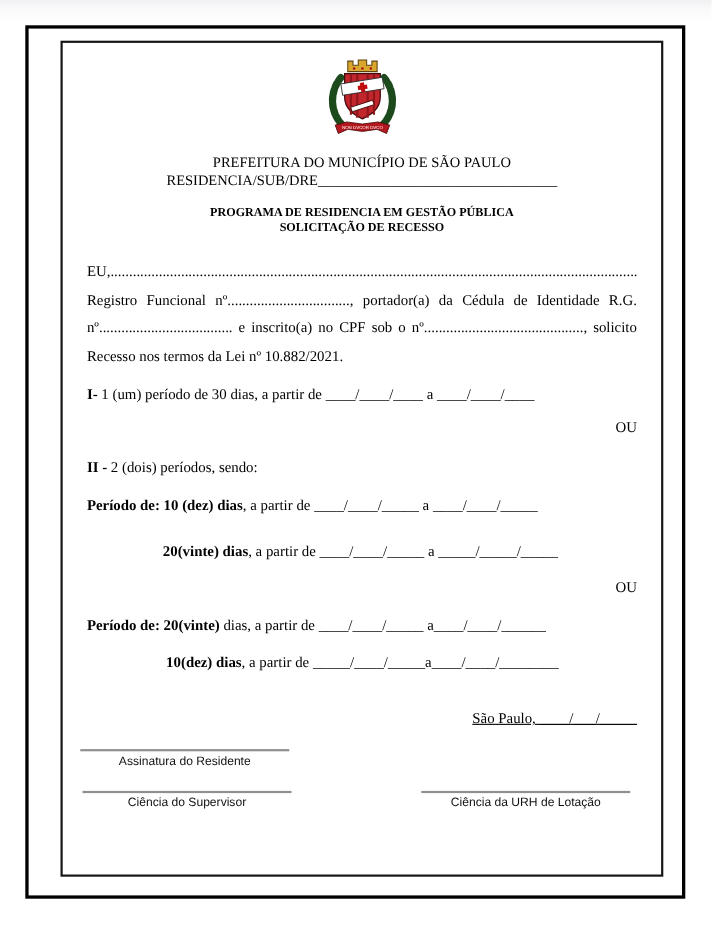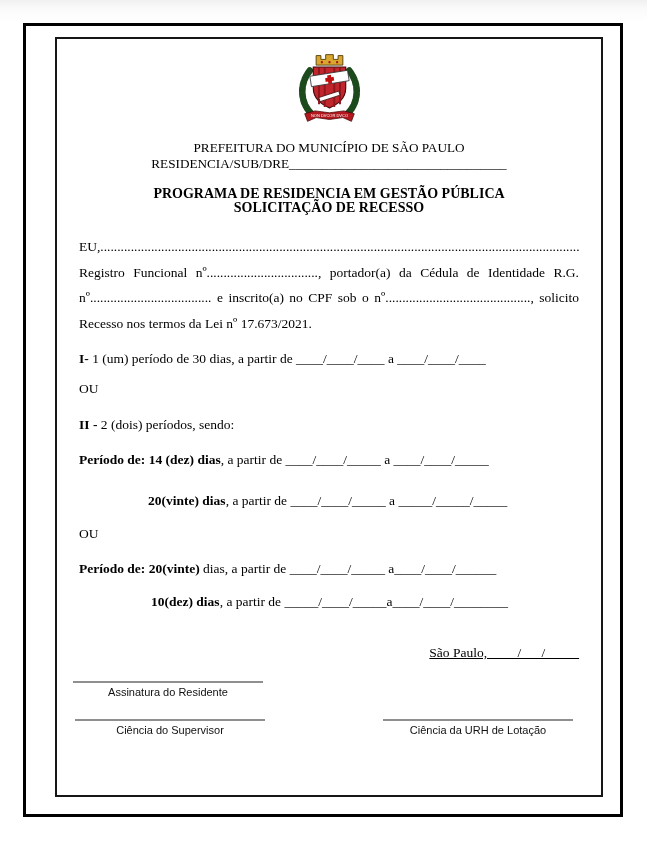--- a/index.html
+++ b/index.html
@@ -18,32 +18,32 @@
     position:absolute; left:29px; top:11px; right:17px; bottom:17px;
     border:2px solid #161616;
   }
   .content { position:absolute; inset:0; padding:0 22px; }
 
   .crest-wrap { margin-top:8px; text-align:center; height:82px; }
 
   .org-block { margin-top:11px; text-align:center; font-size:13.2px; line-height:15.5px; }
   .dept-line { white-space:nowrap; }
 
-  .title-block { margin-top:16px; text-align:center; font-weight:bold; font-size:14px; line-height:13.5px; }
+  .title-block { margin-top:16px; text-align:center; font-weight:bold; font-size:11px; line-height:13.5px; }
 
   .intro { margin-top:20px; font-size:13.5px; line-height:25.5px; }
   .iline.nowrap { white-space:nowrap; overflow:hidden; }
   .iline.just { text-align:justify; text-align-last:justify; white-space:normal; overflow:hidden; height:25.5px; }
 
   .sec-head { margin-top:16px; font-size:14.5px; font-weight:bold; line-height:18px; }
 
   .opt { font-size:13.5px; line-height:17px; white-space:nowrap; overflow:hidden; }
   .opt b { font-weight:bold; }
   .opt.o1 { margin-top:14px;font-family:Liberation Serif, serif; }
-  .ou { text-align:left; font-size:13.5px; line-height:17px; }
+  .ou { text-align:right; font-size:13.5px; line-height:17px; }
   .ou.ou1 { margin-top:13px; }
   .opt.o2 { margin-top:19px; }
   .opt.p10 { margin-top:18px; }
   .opt.p20 { margin-top:24px; padding-left:69px; }
   .ou.ou2 { margin-top:16px; }
   .opt.p20b { margin-top:18px; }
   .opt.p10b { margin-top:16px; padding-left:72px; }
 
   .date-line { margin-top:34px; text-align:right; padding-left:72px; font-size:13.5px; line-height:17px;text-decoration:underline; }
 
@@ -102,31 +102,31 @@
 
         <div class="title-block">
           <div>PROGRAMA DE RESIDENCIA EM GESTÃO PÚBLICA</div>
           <div>SOLICITAÇÃO DE RECESSO</div>
         </div>
 
         <div class="intro">
           <div class="iline nowrap">EU,............................................................................................................................................................................................</div>
           <div class="iline just">Registro Funcional nº................................., portador(a) da Cédula de Identidade R.G.</div>
           <div class="iline just">nº.................................... e inscrito(a) no CPF sob o nº..........................................., solicito</div>
-          <div class="iline">Recesso nos termos da Lei nº 17.673/2021.</div>
+          <div class="iline">Recesso nos termos da Lei nº 10.882/2021.</div>
         </div>
 
 
         <div class="opt o1"><b>I-</b><span> 1 (um) período de 30 dias, a partir de ____/____/____ a ____/____/____</span></div>
 
         <div class="ou ou1">OU</div>
 
         <div class="opt o2"><b>II -</b><span> 2 (dois) períodos, sendo:</span></div>
 
-        <div class="opt p10"><b>Período de: 14 (dez) dias</b><span>, a partir de  ____/____/_____  a ____/____/_____</span></div>
+        <div class="opt p10"><b>Período de: 10 (dez) dias</b><span>, a partir de  ____/____/_____  a ____/____/_____</span></div>
 
         <div class="opt p20"><b>20(vinte) dias</b><span>, a partir de ____/____/_____ a _____/_____/_____</span></div>
 
         <div class="ou ou2">OU</div>
 
         <div class="opt p20b"><b>Período de: 20(vinte)</b><span> dias, a partir de ____/____/_____ a____/____/______</span></div>
 
         <div class="opt p10b"><b>10(dez) dias</b><span>, a partir de _____/____/_____a____/____/________</span></div>
 
         <div class="date-line">São Paulo, ____/___/_____</div>

